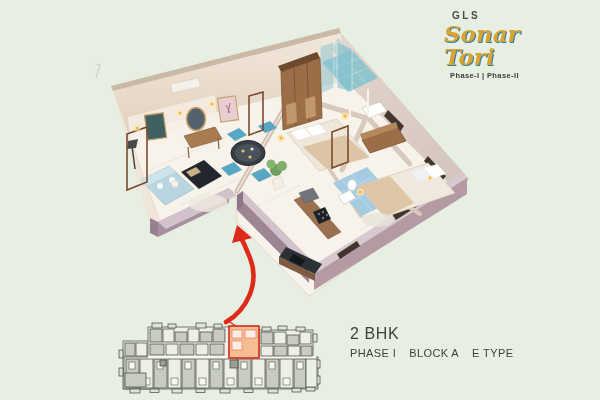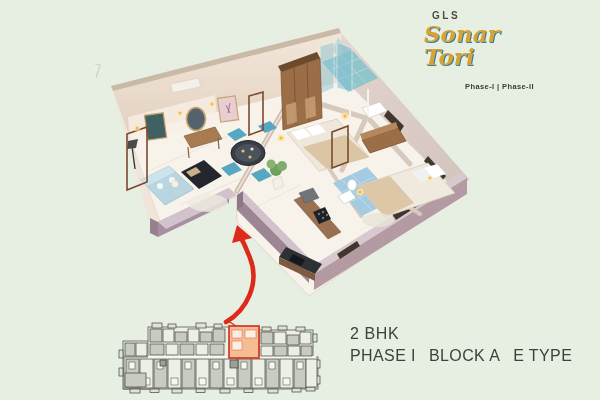--- a/index.html
+++ b/index.html
@@ -6,28 +6,28 @@
     --bg:#e7efe3; --text-color:#3a423b; --logo-gold:#d9a32f; --logo-blue:#2f7fa8;
     --logo-dark:#4f4a40; --arrow:#dd2a1b; --highlight-fill:#f7bd92; --highlight-stroke:#d23522;
   }
   html,body{margin:0;padding:0;}
   body{width:600px;height:400px;position:relative;overflow:hidden;
        background:var(--bg);font-family:"Liberation Sans",sans-serif;}
   .stage{position:absolute;inset:0;}
   svg{position:absolute;left:0;top:0;}
   .unit-info{position:absolute;left:350px;top:325px;color:var(--text-color);}
   .unit-type{font-size:16px;letter-spacing:.6px;font-weight:500;line-height:1.15;}
-  .unit-line{font-size:16px;letter-spacing:.4px;margin-top:4px;font-weight:500;white-space:nowrap;}
+  .unit-line{font-size:11px;letter-spacing:.4px;margin-top:4px;font-weight:500;white-space:nowrap;}
   .unit-line span{margin-right:13px;}
-  .logo{position:absolute;left:424px;top:10px;width:110px;text-align:left;}
+  .logo{position:absolute;left:444px;top:10px;width:110px;text-align:left;}
   .logo-brand{font-size:10px;letter-spacing:2.5px;color:var(--logo-dark);font-weight:700;margin-left:8px;}
   .logo-name{font-family:"DejaVu Serif",serif;font-style:italic;font-weight:700;font-size:23px;
              color:var(--logo-gold);line-height:1;margin-top:1px;
              text-shadow:1px 1px 0 var(--logo-blue);}
-  .logo-phases{font-size:7.5px;color:#3f3a33;letter-spacing:.4px;margin-top:14px;margin-left:6px;font-weight:700;text-align:right;}
+  .logo-phases{font-size:7.5px;color:#3f3a33;letter-spacing:.4px;margin-top:3px;margin-left:6px;font-weight:700;}
   .hl{fill:var(--highlight-fill);stroke:var(--highlight-stroke);}
   .arrow-fill{fill:var(--arrow);}
   .arrow-line{stroke:var(--arrow);}
 </style>
 </head>
 <body>
 
 <div class="stage">
 
 <svg width="600" height="400" viewBox="0 0 600 400">

